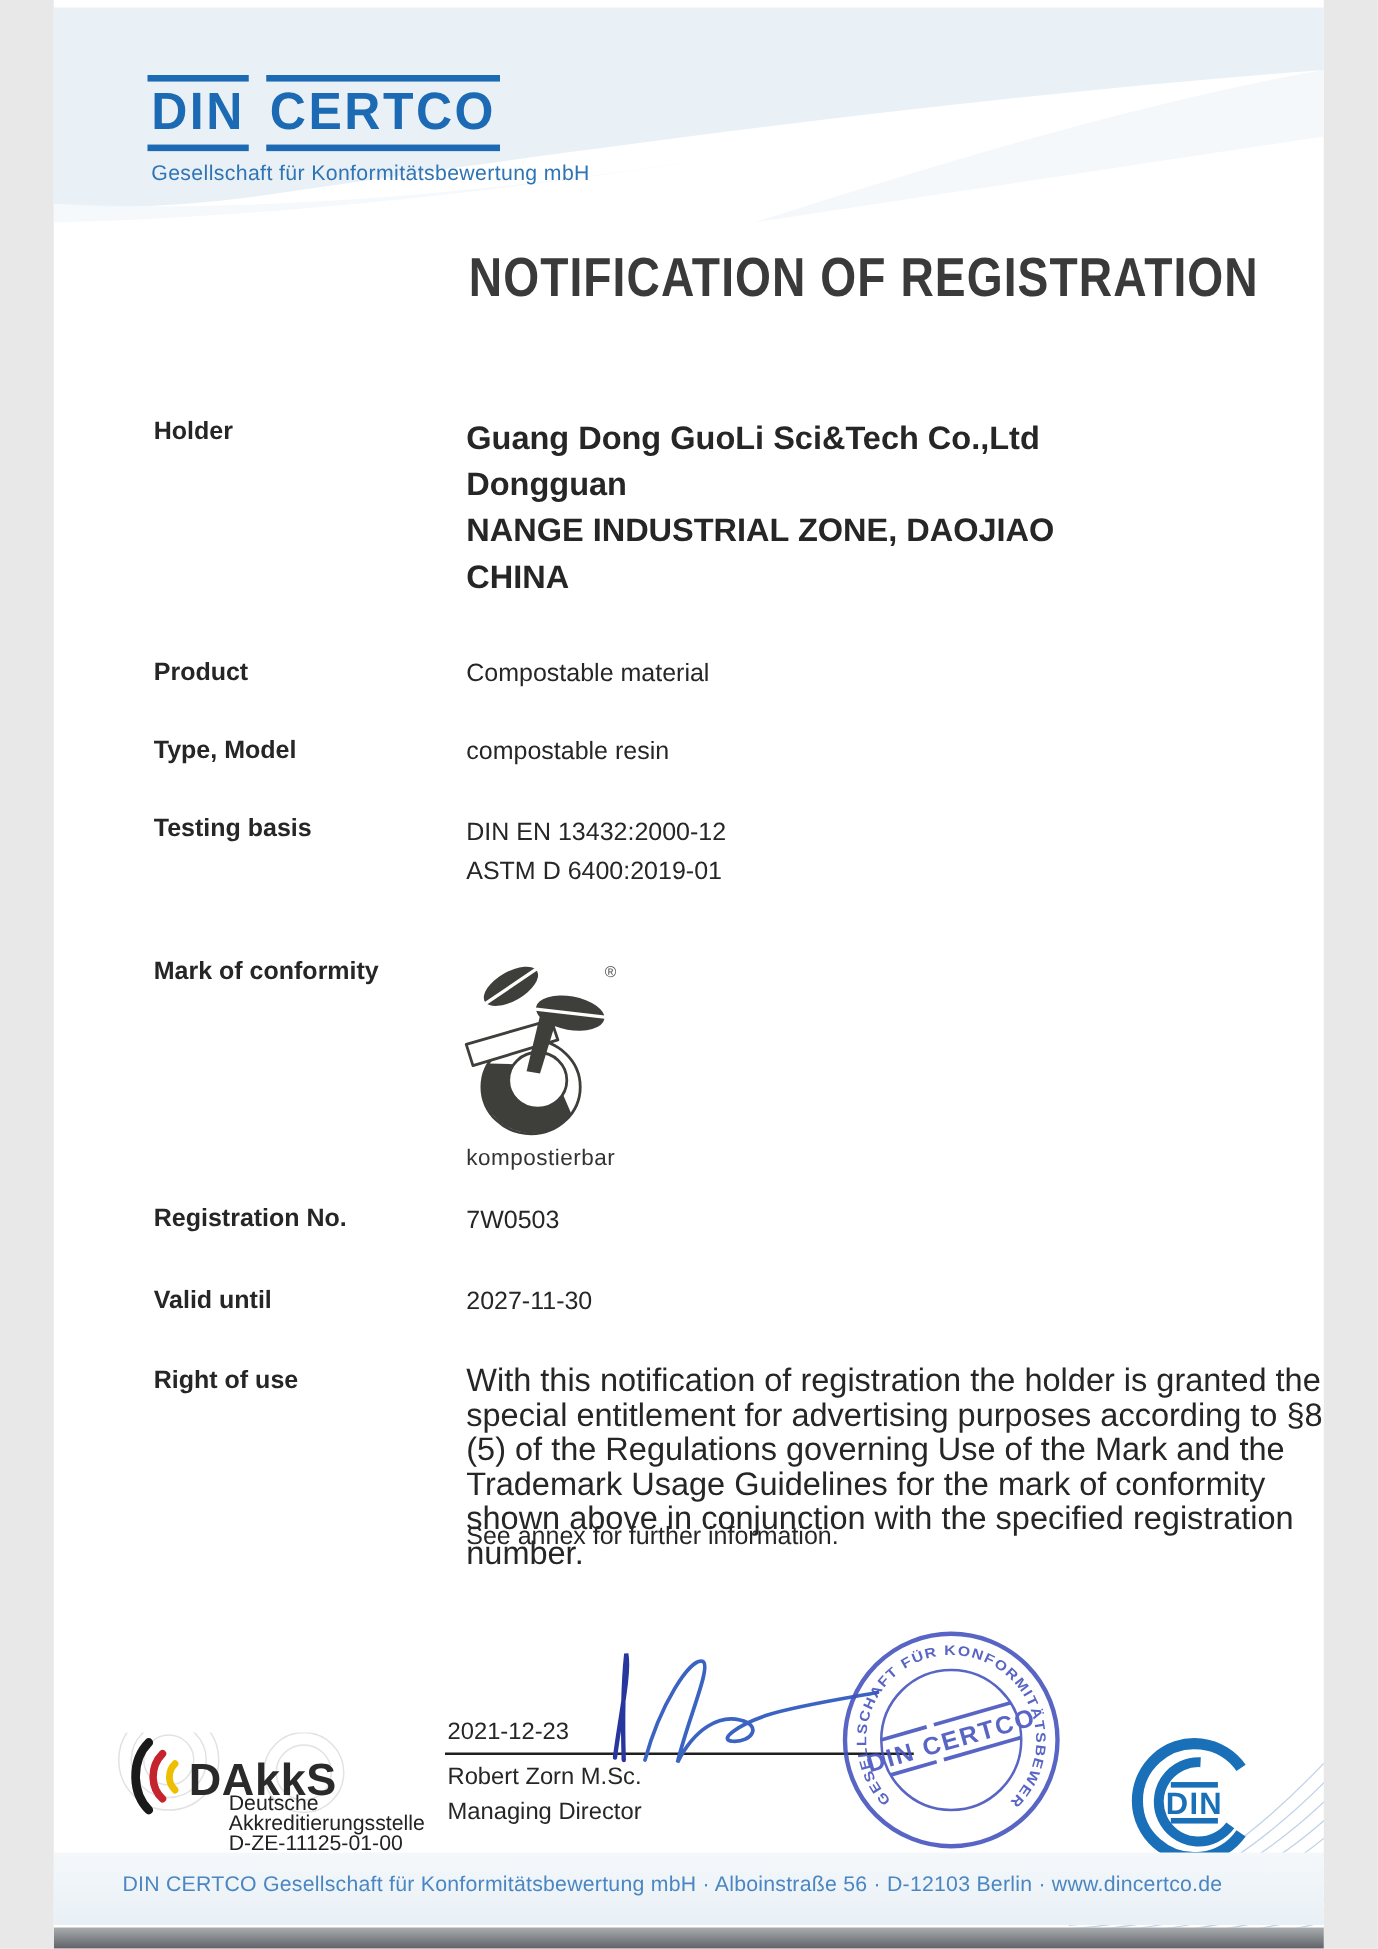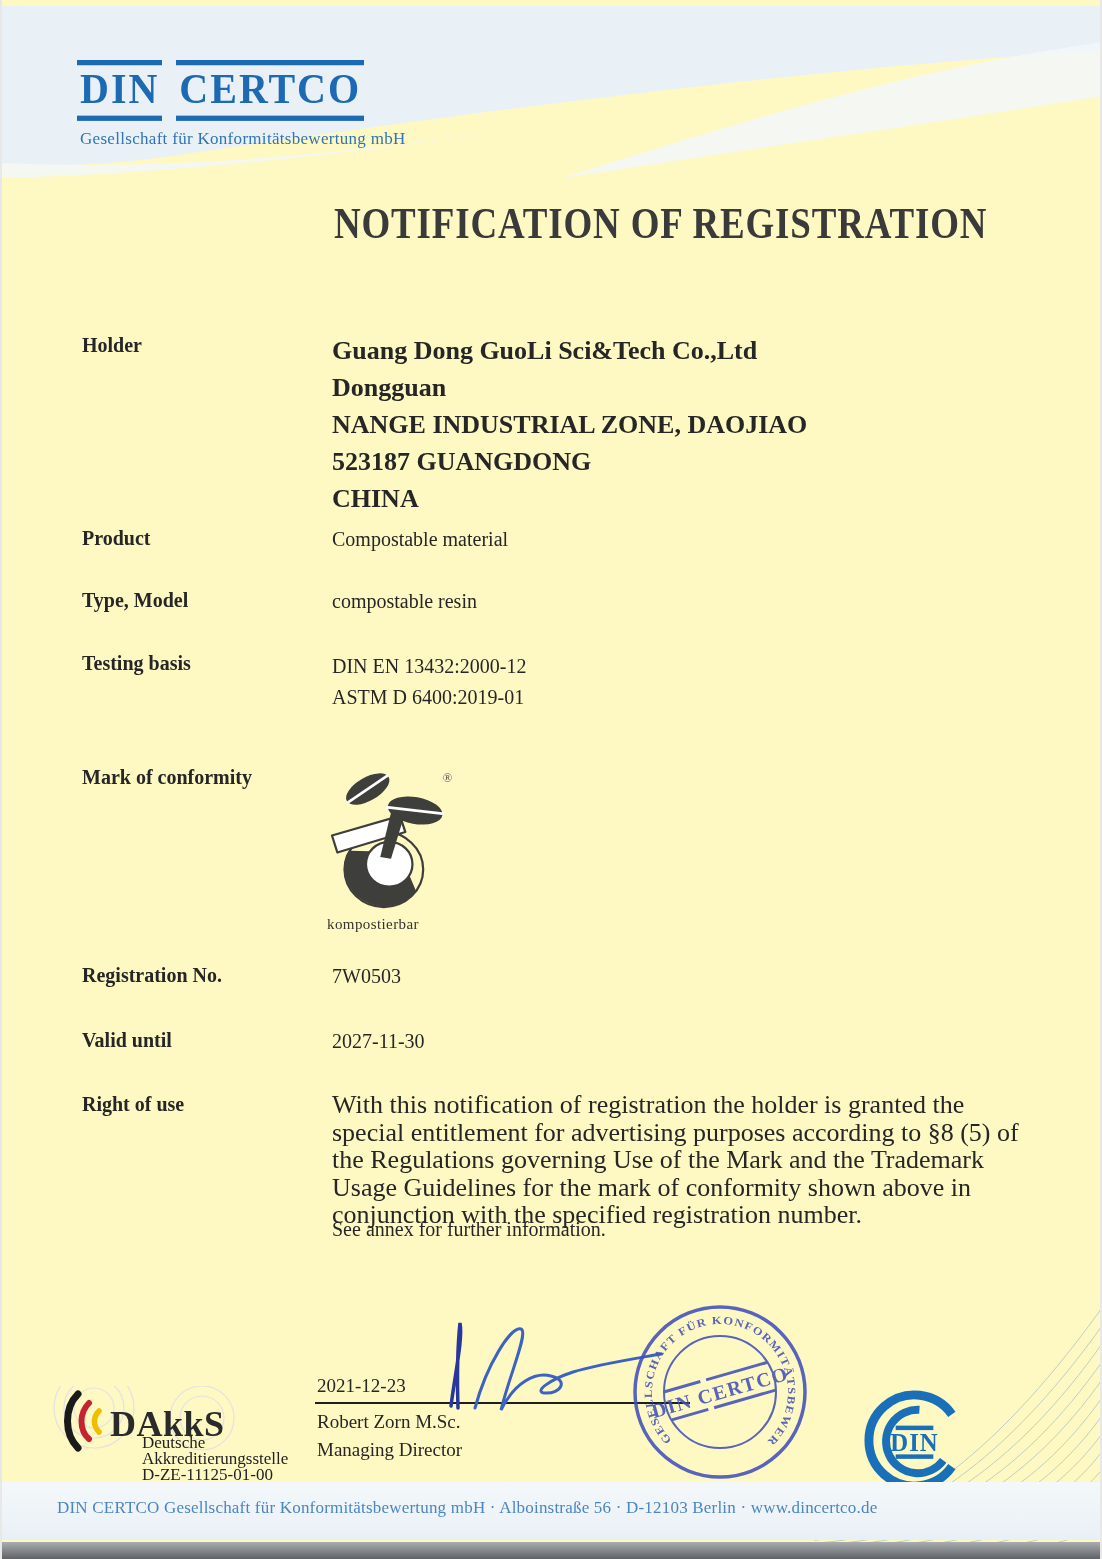--- a/index.html
+++ b/index.html
@@ -1,19 +1,19 @@
 <!DOCTYPE html>
 <html><head>
 <meta charset="utf-8">
 <style>
   html,body { margin:0; padding:0; background:#e8e8e8; }
   .page {
-    position:relative; width:1098px; height:1559px; margin:0 auto;
-    background:#fef9c3; overflow:hidden;
-    font-family:Liberation Serif, serif;
+    position:relative; width:1016px; height:1559px; margin:0 auto;
+    background:#ffffff; overflow:hidden;
+    font-family:Liberation Sans, sans-serif;
     color:#2a2a2a;
   }
   .abs { position:absolute; }
 
   
   .logowrap { position:absolute; left:75px; top:60px; display:flex; gap:14px; }
   .logoword {
     color:#1b6ab3; font-weight:bold; font-size:40px; line-height:1;
     border-top:5px solid #1b6ab3; border-bottom:5px solid #1b6ab3;
     padding:3px 3px 5px 3px; letter-spacing:2px;
@@ -32,22 +32,22 @@
   .lbl { position:absolute; left:80px; font-weight:bold; font-size:20px; color:#262626; white-space:nowrap; }
   .val { position:absolute; left:330px; font-size:20px; color:#262626; white-space:nowrap; }
   .holderline { font-weight:bold; font-size:26px; line-height:37px; }
   .tbline { line-height:31px; }
   .para {
     position:absolute; left:330px; width:695px; font-size:26px;
     line-height:27.5px; white-space:normal; color:#262626;
   }
 
   
-  .seedcaption { position:absolute; left:312px; top:916px; width:118px; text-align:center;
-                 font-size:15px; color:#333; letter-spacing:.4px; }
+  .seedcaption { position:absolute; left:330px; top:916px; width:118px; text-align:center;
+                 font-size:18px; color:#333; letter-spacing:.4px; }
 
   
   .sigline { position:absolute; left:313px; top:1402px; width:375px; border-top:2px solid #1f1f1f; }
   .sigtext { position:absolute; left:315px; font-size:19px; color:#262626; }
 
   
   .dakks-sub { position:absolute; left:140px; top:1435px; font-size:17px; line-height:16px; color:#222; }
 
   
   .footband { position:absolute; left:0; top:1482px; width:1102px; height:58px;
@@ -73,21 +73,20 @@
   </div>
   <div class="logosub">Gesellschaft für Konformitätsbewertung mbH</div>
 
   <div class="title">NOTIFICATION OF REGISTRATION</div>
 
   <div class="lbl" style="top:334px">Holder</div>
   <div class="val" style="top:332px">
     <div class="holderline">Guang Dong GuoLi Sci&amp;Tech Co.,Ltd</div>
     <div class="holderline">Dongguan</div>
     <div class="holderline">NANGE INDUSTRIAL ZONE, DAOJIAO</div>
-    <div class="holderline">523187 GUANGDONG</div>
     <div class="holderline">CHINA</div>
   </div>
 
   <div class="lbl" style="top:527px">Product</div>
   <div class="val" style="top:528px">Compostable material</div>
 
   <div class="lbl" style="top:589px">Type, Model</div>
   <div class="val" style="top:590px">compostable resin</div>
 
   <div class="lbl" style="top:652px">Testing basis</div>

